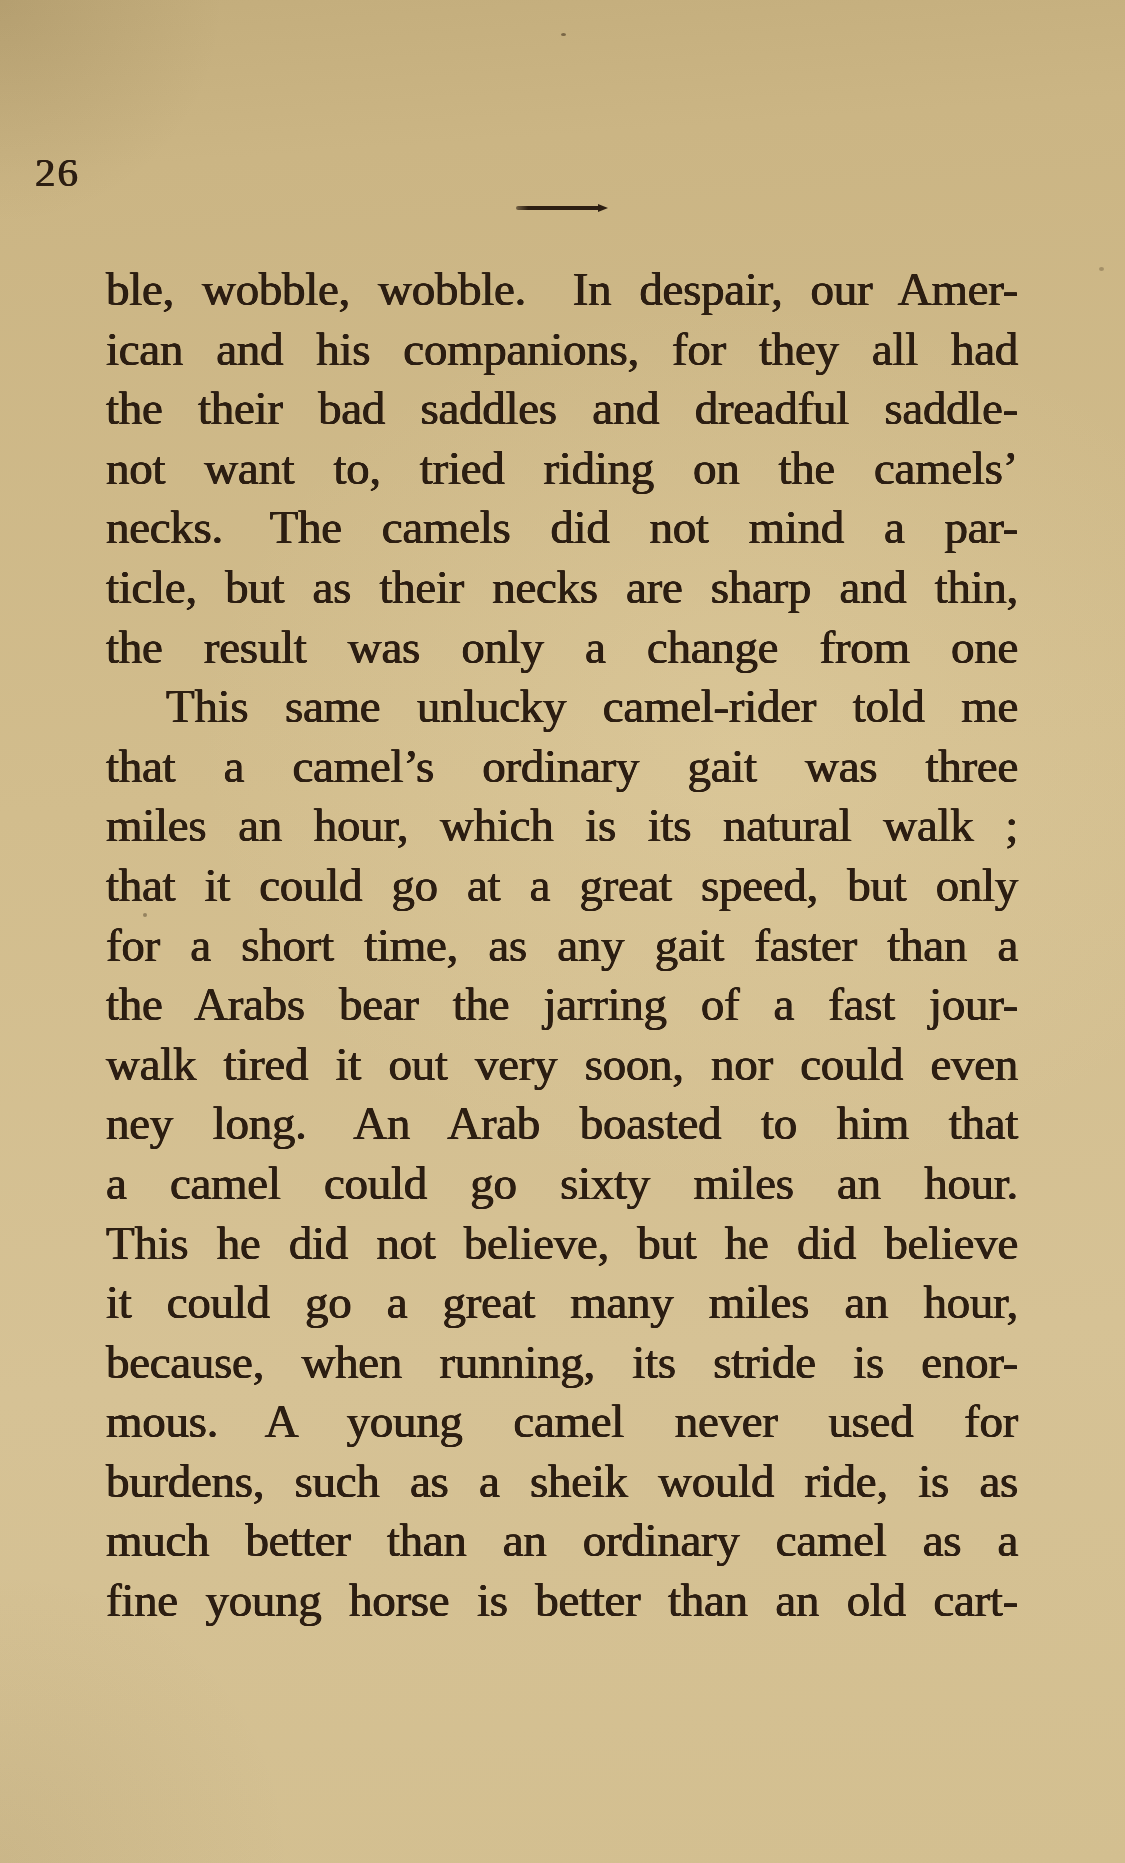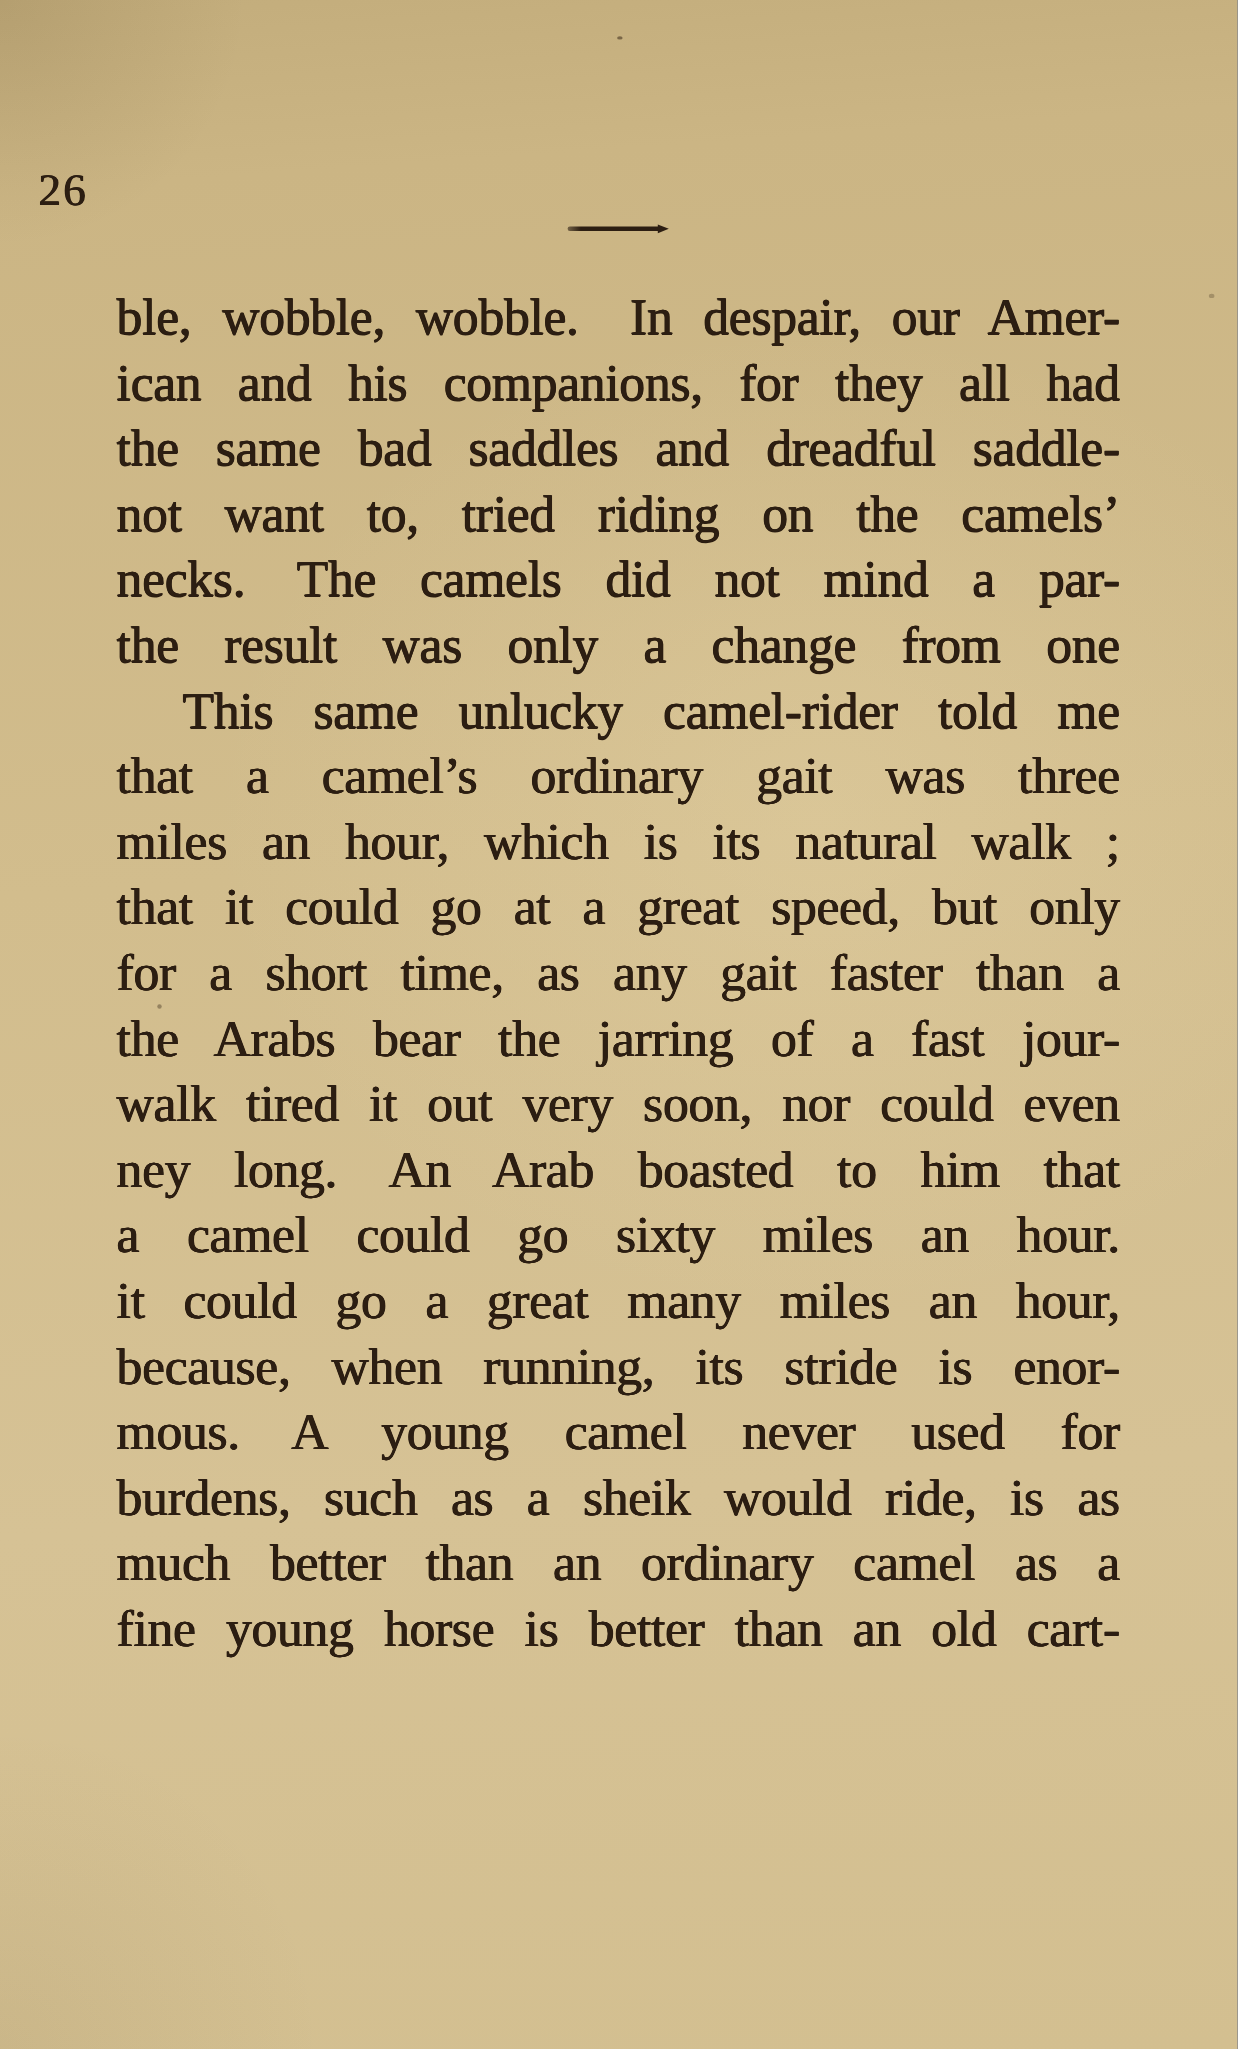--- a/index.html
+++ b/index.html
@@ -89,33 +89,35 @@
   <div class="speck s1"></div>
   <div class="speck s2"></div>
   <div class="speck s3"></div>
 
   <div class="folio">26</div>
   <div class="rule"></div>
 
   <div class="text">
     <div class="line">ble, wobble, wobble. In despair, our Amer-</div>
     <div class="line">ican and his companions, for they all had</div>
-    <div class="line">the same bad saddles and dreadful saddle-</div>
+    <div class="line">the their bad saddles and dreadful saddle-</div>
     <div class="line">not want to, tried riding on the camels’</div>
     <div class="line">necks. The camels did not mind a par-</div>
+    <div class="line">ticle, but as their necks are sharp and thin,</div>
     <div class="line">the result was only a change from one</div>
     <div class="line indent">This same unlucky camel-rider told me</div>
     <div class="line">that a camel’s ordinary gait was three</div>
     <div class="line">miles an hour, which is its natural walk ;</div>
     <div class="line">that it could go at a great speed, but only</div>
     <div class="line">for a short time, as any gait faster than a</div>
     <div class="line">the Arabs bear the jarring of a fast jour-</div>
     <div class="line">walk tired it out very soon, nor could even</div>
     <div class="line">ney long. An Arab boasted to him that</div>
     <div class="line">a camel could go sixty miles an hour.</div>
+    <div class="line">This he did not believe, but he did believe</div>
     <div class="line">it could go a great many miles an hour,</div>
     <div class="line">because, when running, its stride is enor-</div>
     <div class="line">mous. A young camel never used for</div>
     <div class="line">burdens, such as a sheik would ride, is as</div>
     <div class="line">much better than an ordinary camel as a</div>
     <div class="line">fine young horse is better than an old cart-</div>
   </div>
 </div>
 
 </body></html>

